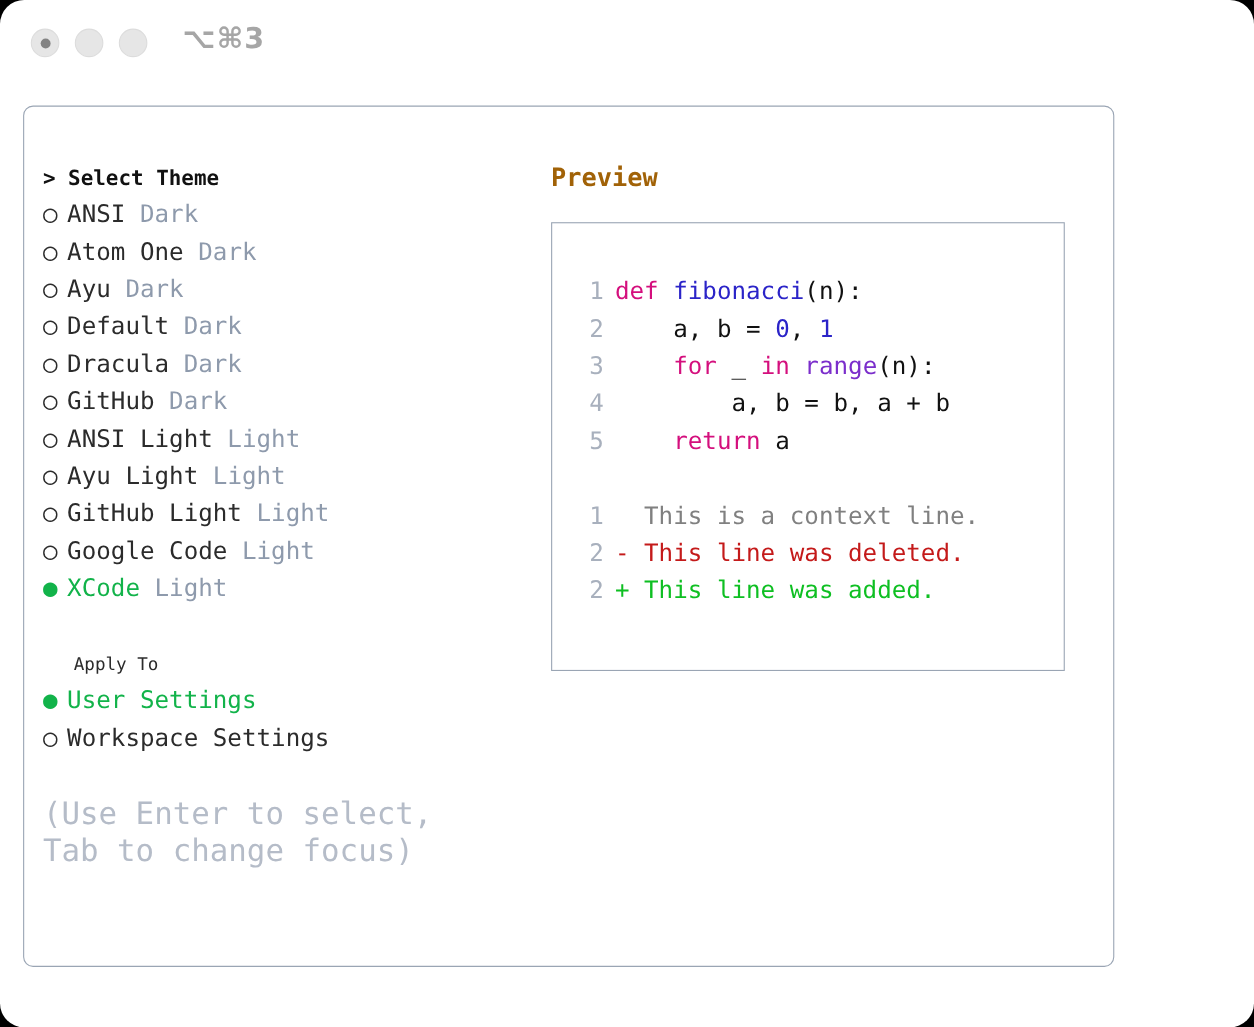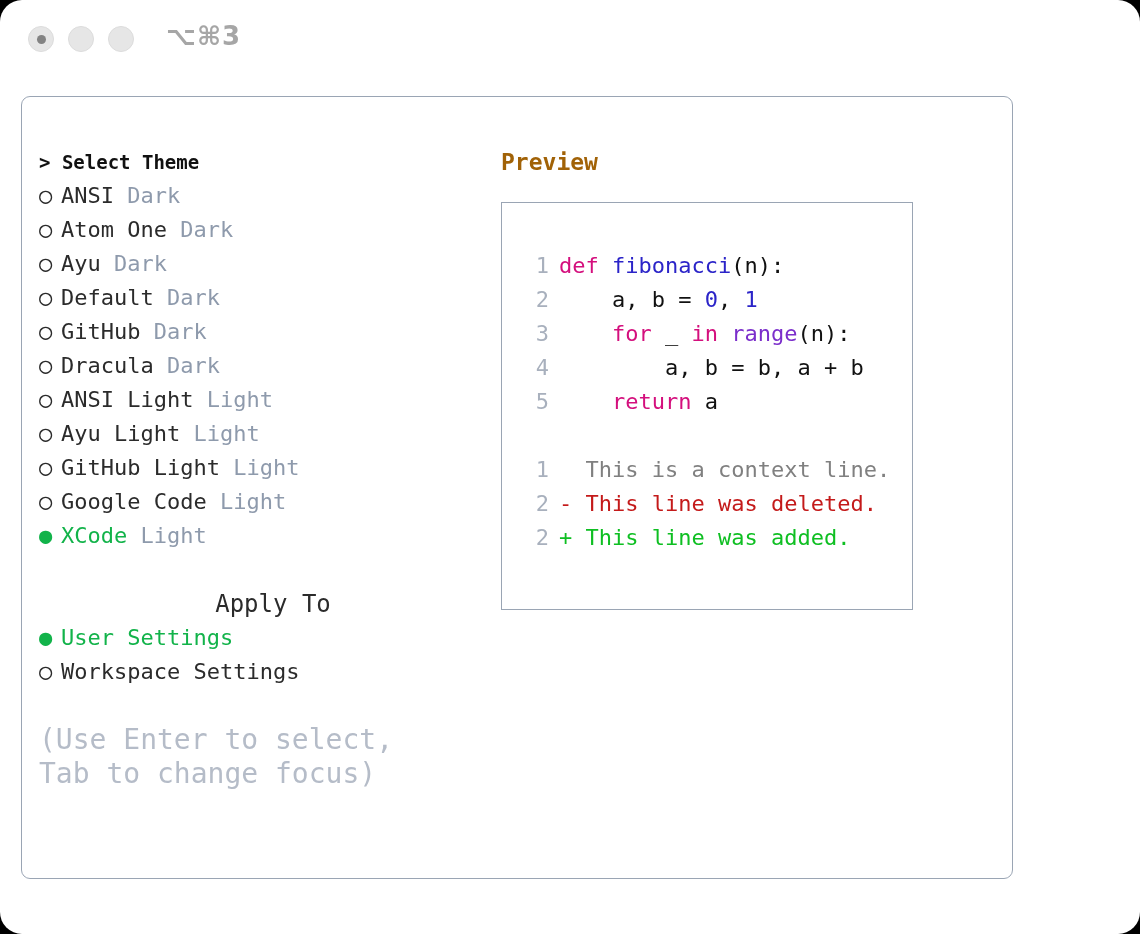--- a/index.html
+++ b/index.html
@@ -115,47 +115,46 @@
     color: #2b2b2b;
   }
   .bullet.on { color: #12b34a; }
   .opt.sel .label { color: #12b34a; }
   .label { color: #2b2b2b; }
   .tag {
     color: #8e9aac;
   }
   .spacer { height: 34px; }
   .section-label {
-    font-size: 24px;
+    font-size: 16px;
     line-height: 34px;
     color: #2b2b2b;
     white-space: pre;
     padding-left: 28px;
-    text-align: center;
   }
   .hint {
     margin-top: 34px;
     font-size: 28px;
     line-height: 34px;
     color: #b5bcc8;
     width: 400px;
     white-space: pre-wrap;
   }
 
   
   .preview-title {
     font-size: 23px;
     font-weight: bold;
     color: #a16207;
     line-height: 34px;
     white-space: pre;
   }
   .preview-box {
     margin-top: 23px;
-    width: 412px;
+    width: 467px;
     height: 408px;
     border: 1.6px solid #9aa5b4;
     box-sizing: border-box;
     background: #ffffff;
     position: relative;
   }
   .code {
     position: absolute;
     left: 21px;
     top: 46px;
@@ -198,22 +197,22 @@
 
   <div class="panel">
 
     <div class="col-left">
       <div class="heading">&gt; Select Theme</div>
       <div id="theme-items">
           <div class="opt"><span class="bullet">○</span><span class="label">ANSI</span><span> </span><span class="tag">Dark</span></div>
           <div class="opt"><span class="bullet">○</span><span class="label">Atom One</span><span> </span><span class="tag">Dark</span></div>
           <div class="opt"><span class="bullet">○</span><span class="label">Ayu</span><span> </span><span class="tag">Dark</span></div>
           <div class="opt"><span class="bullet">○</span><span class="label">Default</span><span> </span><span class="tag">Dark</span></div>
+          <div class="opt"><span class="bullet">○</span><span class="label">Dracula</span><span> </span><span class="tag">Dark</span></div>
           <div class="opt"><span class="bullet">○</span><span class="label">GitHub</span><span> </span><span class="tag">Dark</span></div>
-          <div class="opt"><span class="bullet">○</span><span class="label">Dracula</span><span> </span><span class="tag">Dark</span></div>
           <div class="opt"><span class="bullet">○</span><span class="label">ANSI Light</span><span> </span><span class="tag">Light</span></div>
           <div class="opt"><span class="bullet">○</span><span class="label">Ayu Light</span><span> </span><span class="tag">Light</span></div>
           <div class="opt"><span class="bullet">○</span><span class="label">GitHub Light</span><span> </span><span class="tag">Light</span></div>
           <div class="opt"><span class="bullet">○</span><span class="label">Google Code</span><span> </span><span class="tag">Light</span></div>
           <div class="opt sel"><span class="bullet on">●</span><span class="label">XCode</span><span> </span><span class="tag">Light</span></div>
         </div>
 
       <div class="spacer"></div>
 
       <div class="section-label">Apply To</div>

